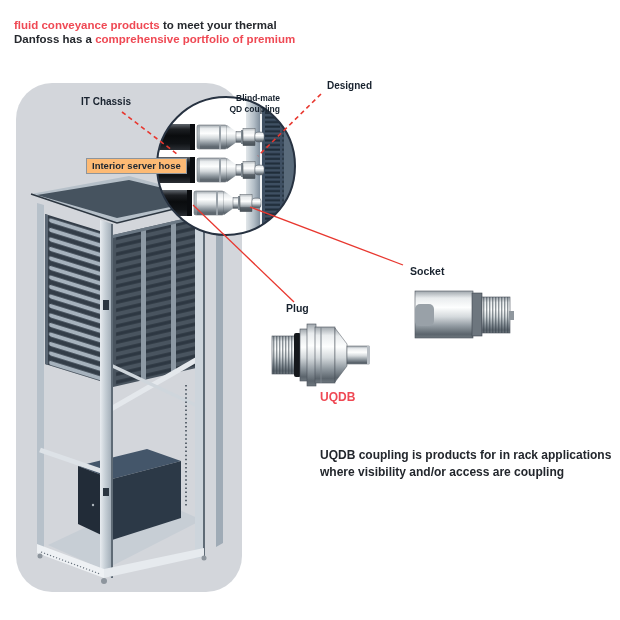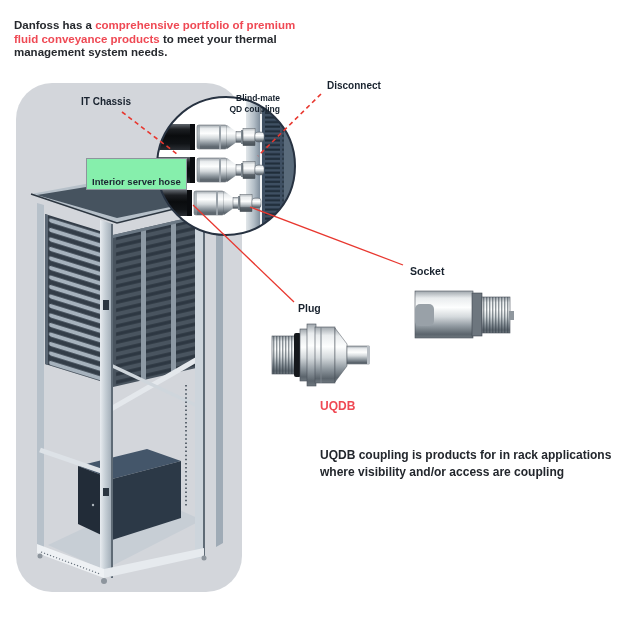--- a/index.html
+++ b/index.html
@@ -3,26 +3,26 @@
 <meta charset="utf-8">
 <style>
   html,body{margin:0;padding:0;background:#ffffff;}
   .page{position:relative;width:620px;height:620px;overflow:hidden;
         font-family:"Liberation Sans",sans-serif;}
   .abs{position:absolute;}
   .lbl{position:absolute;font-weight:700;color:#18222e;font-size:10px;white-space:nowrap;}
   .header{position:absolute;left:14px;top:19px;width:320px;font-size:11.5px;
           line-height:13.6px;font-weight:600;color:#26292e;}
   .red{color:#ef4954;}
-  .hosebox{position:absolute;left:86px;top:158px;background:#86efac;border:1px solid #8d959c;
-           padding:17px 5px 2px 5px;font-size:9.5px;font-weight:600;color:#1b2531;white-space:nowrap;}
+  .hosebox{position:absolute;left:86px;top:158px;background:#fdba74;border:1px solid #8d959c;
+           padding:1px 5px 2px 5px;font-size:9.5px;font-weight:600;color:#1b2531;white-space:nowrap;}
   .blindmate{position:absolute;left:184px;top:93px;width:96px;text-align:right;
              font-size:8.5px;line-height:10.5px;font-weight:700;color:#17222e;}
   .plugsock{font-size:10.5px;}
-  .uqdb{position:absolute;left:320px;top:398px;font-size:12px;line-height:17px;
+  .uqdb{position:absolute;left:320px;top:389px;font-size:12px;line-height:17px;
         font-weight:600;color:#ef4954;white-space:nowrap;}
   .desc{position:absolute;left:320px;top:447px;font-size:12px;line-height:16.5px;
         font-weight:600;color:#23272d;white-space:nowrap;}
   svg{display:block;}
 </style>
 </head>
 <body>
 
 <div class="page">
 
@@ -204,33 +204,32 @@
 
   <g stroke="#e8372f">
     <line x1="122" y1="112" x2="177" y2="154" stroke-width="1.6" stroke-dasharray="4.5,3.5"></line>
     <line x1="321" y1="94" x2="258" y2="156" stroke-width="1.6" stroke-dasharray="4.5,3.5"></line>
     <line x1="193" y1="205" x2="294" y2="302" stroke-width="1.3"></line>
     <line x1="250" y1="207" x2="403" y2="265" stroke-width="1.3"></line>
   </g>
 </svg>
 
 <div class="header">
+  <div><span class="red">fluid conveyance products</span><span> to meet your thermal</span></div>
   <div><span>Danfoss has a </span><span class="red">comprehensive portfolio of premium</span></div>
-  <div><span class="red">fluid conveyance products</span><span> to meet your thermal</span></div>
-  <div><span>management system needs.</span></div>
 </div>
 
 <div class="lbl" style="left:81px;top:96px;text-align:center;">IT Chassis</div>
-<div class="lbl" style="left:327px;top:80px;">Disconnect</div>
+<div class="lbl" style="left:327px;top:80px;">Designed</div>
 <div class="blindmate">
   <div>Blind-mate</div>
   <div>QD coupling</div>
 </div>
 <div class="hosebox">Interior server hose</div>
-<div class="lbl plugsock" style="left:298px;top:302px;">Plug</div>
+<div class="lbl plugsock" style="left:286px;top:302px;">Plug</div>
 <div class="lbl plugsock" style="left:410px;top:265px;">Socket</div>
 
 <div class="uqdb">
   <div>UQDB</div>
 </div>
 <div class="desc">
   <div>UQDB coupling is products for in rack applications</div>
   <div>where visibility and/or access are coupling</div>
 </div>
 

